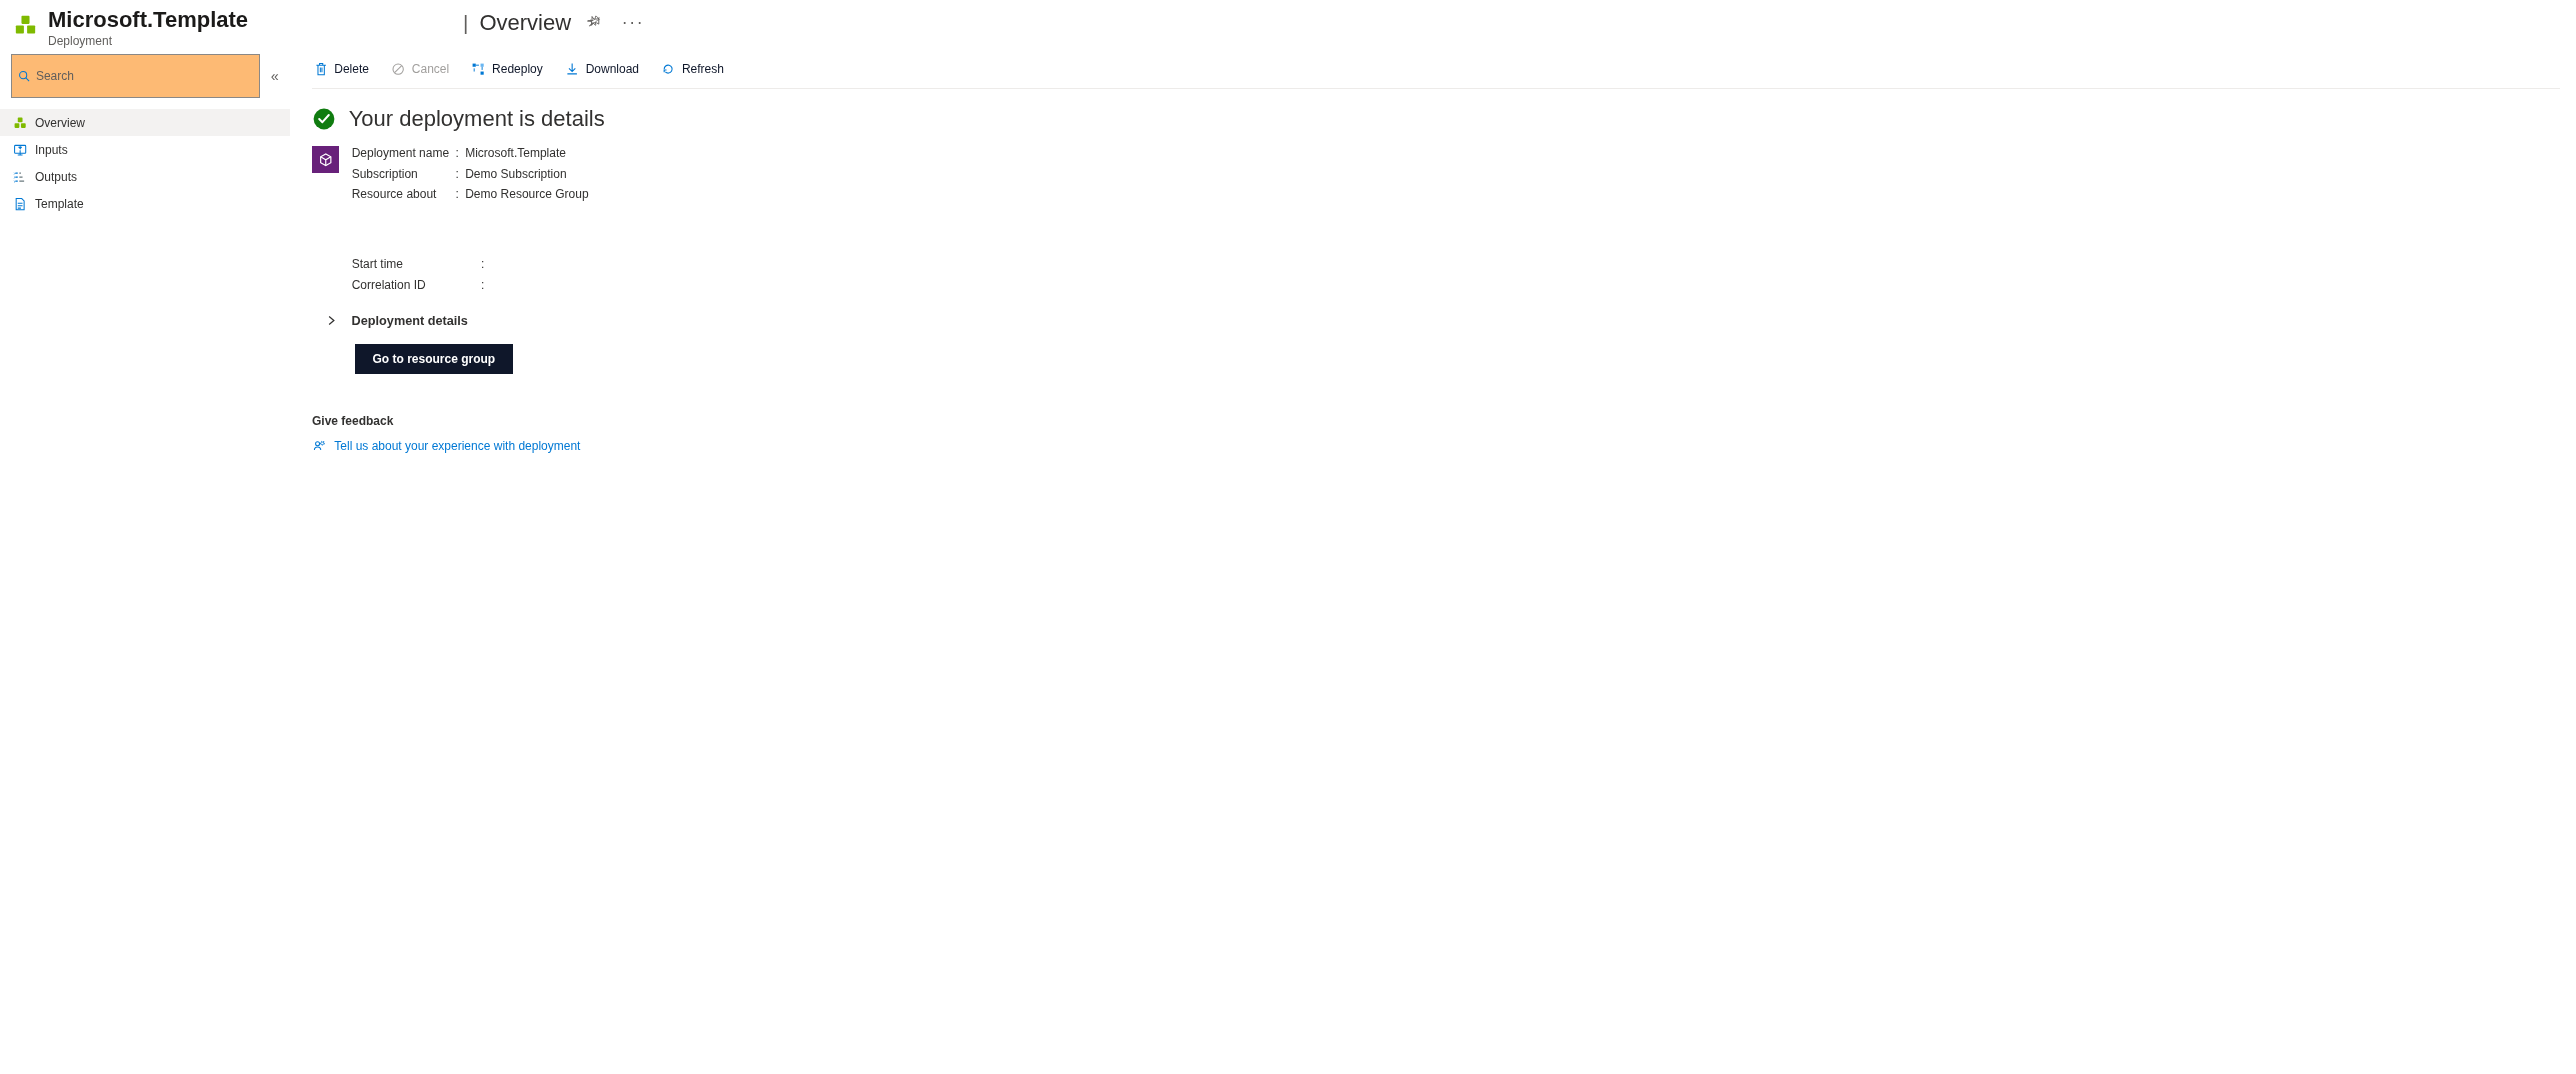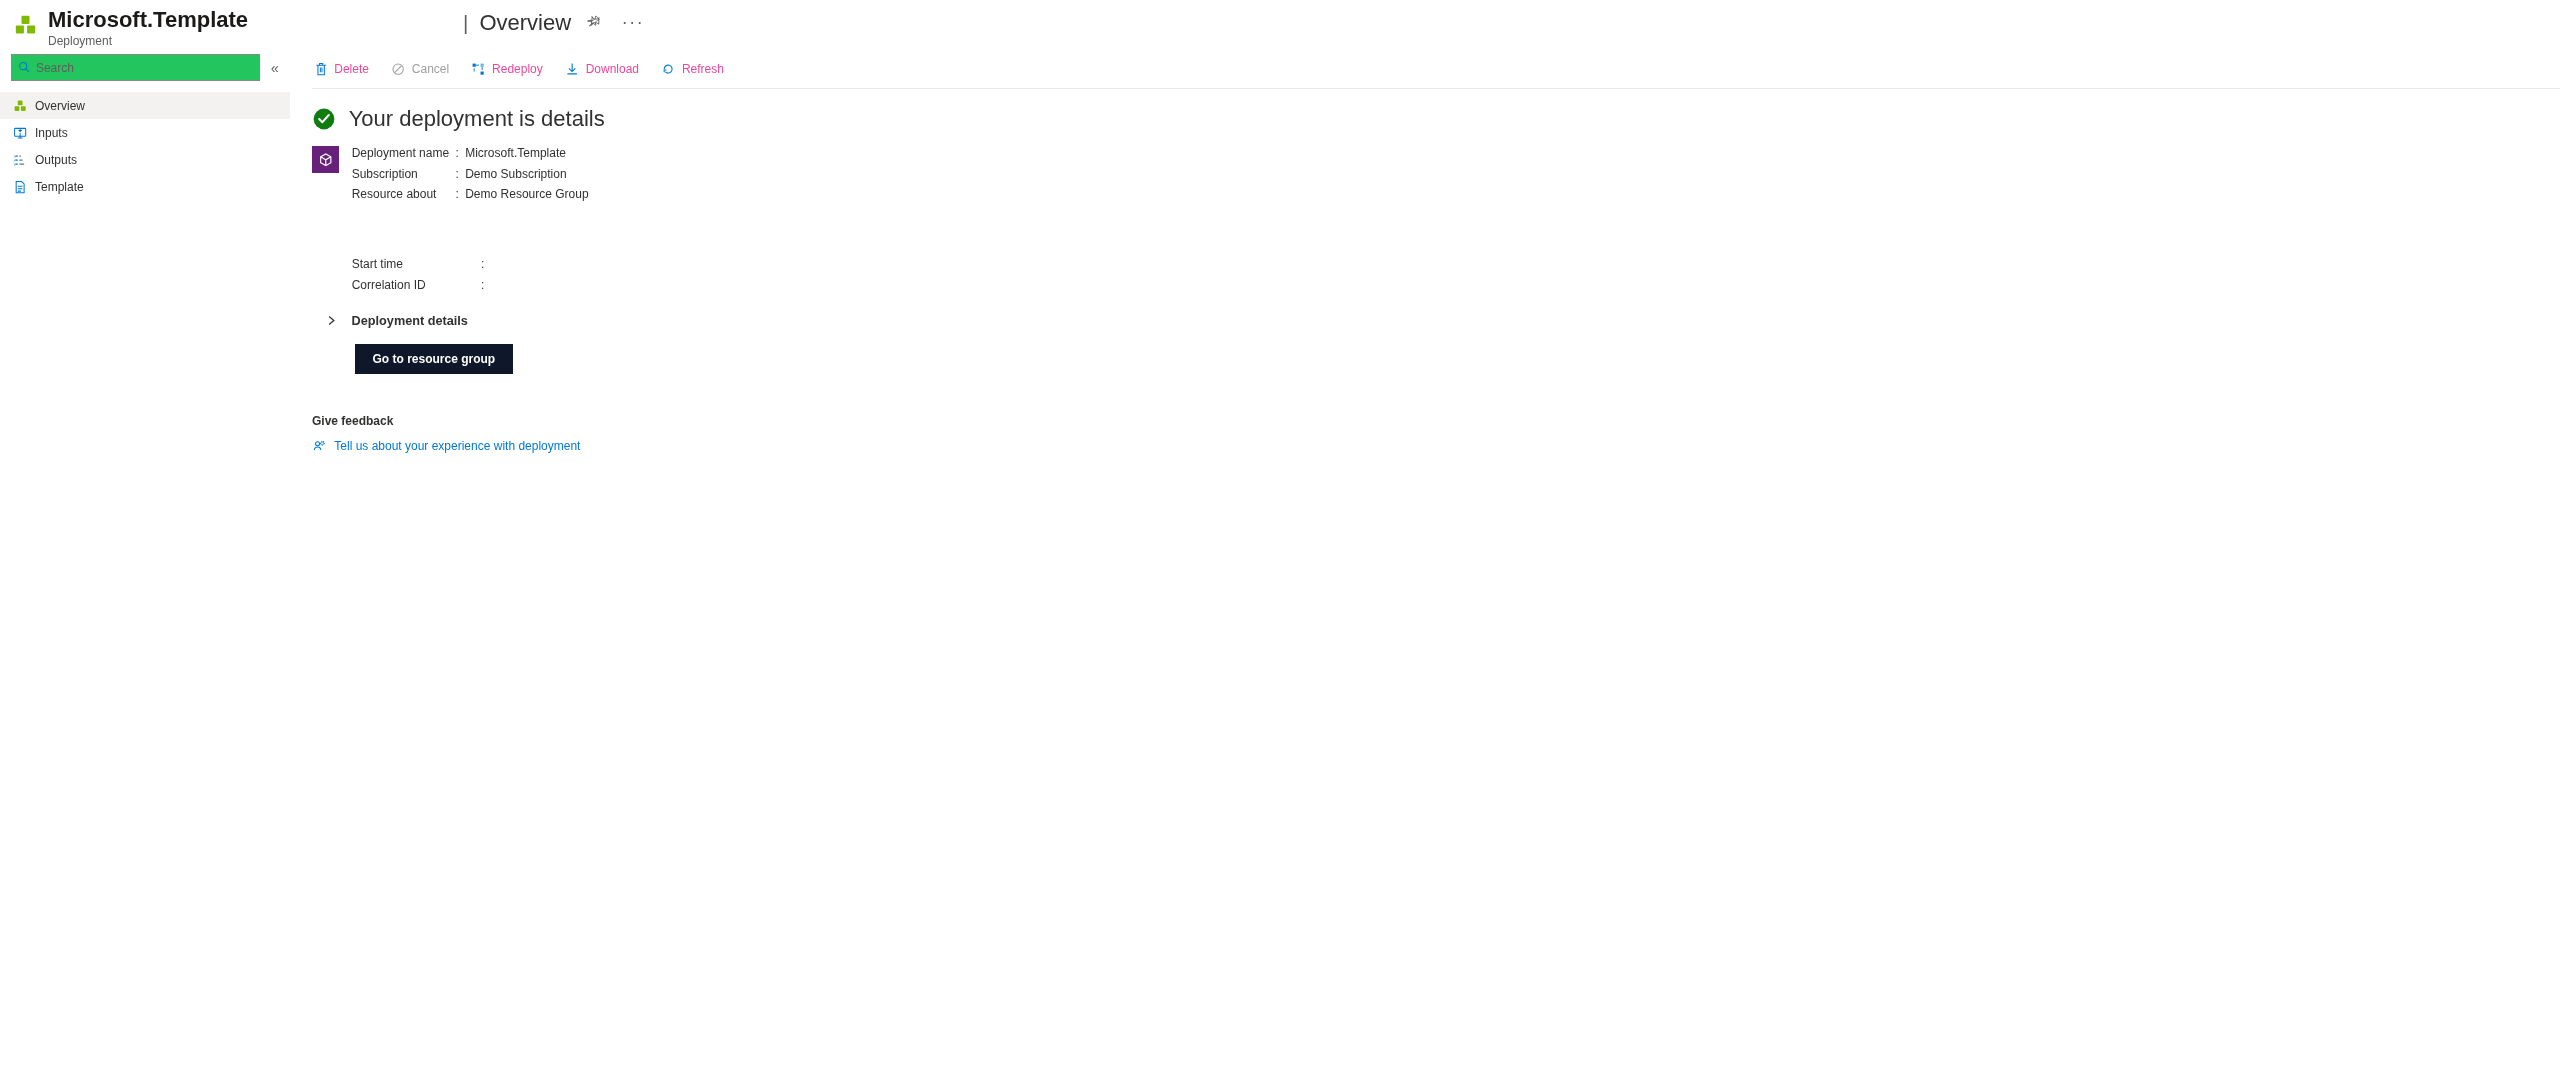--- a/index.html
+++ b/index.html
@@ -30,22 +30,22 @@
     .pin-btn, .more-btn { background: none; border: none; cursor: pointer; padding: 4.8px; color: #605e5c; }
     .pin-btn svg { width: 14.3px; height: 14.3px; }
     .more-dots { font-size: 17.5px; letter-spacing: 1.6px; line-height: 0.5; }
 
     .layout { display: flex; }
     
     .sidebar { width: 290px; flex-shrink: 0; padding: 0 0 0 11px; }
     .search-row { display: flex; align-items: center; gap: 8px; margin-bottom: 11px; padding-right: 8px; }
     .search-box {
       flex: 1; display: flex; align-items: center;
-      border: 0.8px solid #8a8886; height: 27px; padding: 0 6.4px;
-      background: #22c55e;
+      border: 0.8px solid #8a8886; height: 44px; padding: 0 6.4px;
+      background: #fdba74;
       justify-content: center;
     }
     .search-box svg { width: 12.7px; height: 12.7px; color: #0078d4; margin-right: 4.8px; flex-shrink: 0; }
     .search-input { border: none; outline: none; flex: 1; font-size: 12px; color: #323130; background: transparent; }
     .search-input::placeholder { color: #605e5c; }
     .collapse-btn { background: none; border: none; cursor: pointer; font-size: 14.3px; color: #605e5c; padding: 3.2px; }
 
     .nav-list { list-style: none; margin-left: -11px; }
     .nav-item {
       display: flex; align-items: center; gap: 8px;
@@ -58,21 +58,21 @@
     
     .main { flex: 1; padding: 0 16px 16px 22px; }
     .toolbar {
       display: flex; align-items: center; gap: 19px;
       padding: 4.8px 0 8px 0;
       border-bottom: 0.8px solid #edebe9;
     }
     .toolbar-btn {
       display: inline-flex; align-items: center; gap: 6.4px;
       background: none; border: none; cursor: pointer;
-      font-size: 12px; color: #ec4899; padding: 3.2px 1.6px;
+      font-size: 12px; color: #0f172a; padding: 3.2px 1.6px;
     }
     .toolbar-btn.disabled { color: #a19f9d; cursor: default; }
     .toolbar-btn .tb-icon { width: 14.3px; height: 14.3px; display: inline-flex; align-items: center; justify-content: center; }
     .tb-icon.blue { color: #0078d4; }
 
     .status-block { display: flex; align-items: center; gap: 12.7px; margin-top: 17.5px; }
     .status-icon { width: 24px; height: 24px; }
     .status-title { font-size: 22px; font-weight: 400; color: #323130; }
 
     .details {

